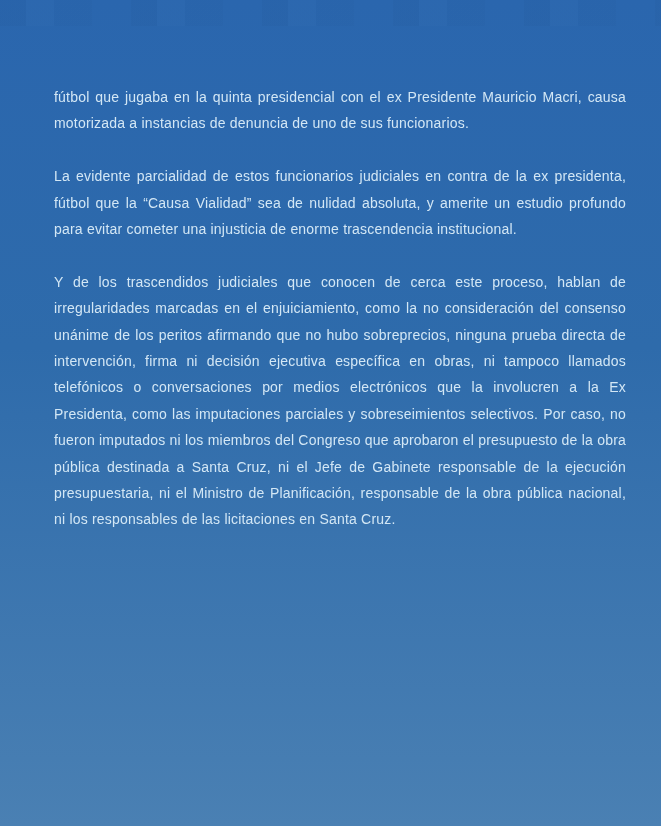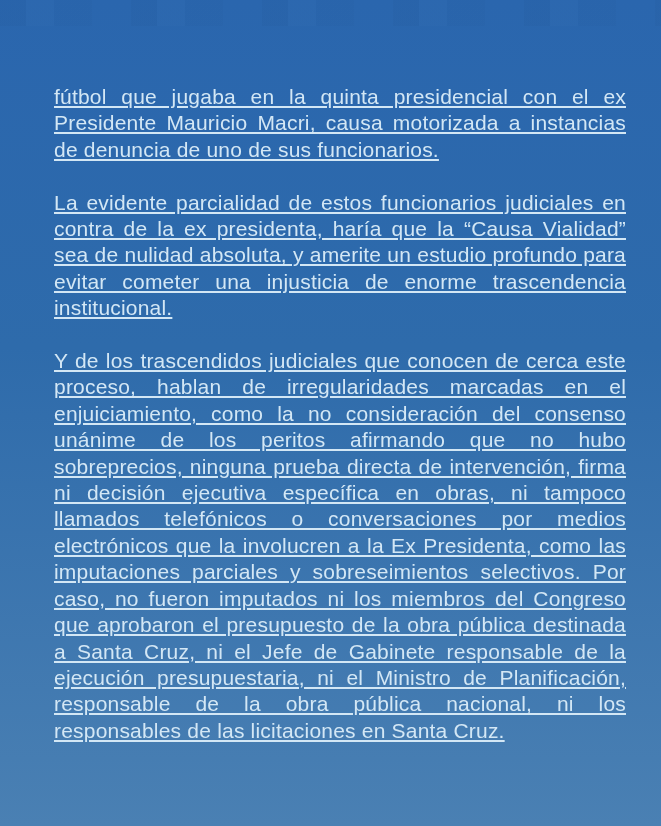--- a/index.html
+++ b/index.html
@@ -34,31 +34,30 @@
         rgba(20, 60, 110, 0.10) 0px, rgba(20, 60, 110, 0.10) 26px,
         rgba(255, 255, 255, 0.02) 26px, rgba(255, 255, 255, 0.02) 54px,
         rgba(20, 60, 110, 0.07) 54px, rgba(20, 60, 110, 0.07) 92px,
         rgba(255, 255, 255, 0.00) 92px, rgba(255, 255, 255, 0.00) 131px);
     opacity: 0.55;
     pointer-events: none;
   }
   .para {
     width: 572px;
     color: var(--text-color);
-    font-size: 21px;
+    font-size: 14px;
     line-height: 26.4px;
     letter-spacing: 0.2px;
     text-align: justify;
     text-justify: inter-word;
     margin-bottom: 26.4px;
-    text-decoration: underline;
   }
   .para:last-child { margin-bottom: 15px; }
 </style>
 </head>
 <body>
 
 <div class="card">
   <div class="ghost-top"></div>
   <p class="para">fútbol que jugaba en la quinta presidencial con el ex Presidente Mauricio Macri, causa motorizada a instancias de denuncia de uno de sus funcionarios.</p>
-  <p class="para">La evidente parcialidad de estos funcionarios judiciales en contra de la ex presidenta, haría que la “Causa Vialidad” sea de nulidad absoluta, y amerite un estudio profundo para evitar cometer una injusticia de enorme trascendencia institucional.</p>
+  <p class="para">La evidente parcialidad de estos funcionarios judiciales en contra de la ex presidenta, fútbol que la “Causa Vialidad” sea de nulidad absoluta, y amerite un estudio profundo para evitar cometer una injusticia de enorme trascendencia institucional.</p>
   <p class="para">Y de los trascendidos judiciales que conocen de cerca este proceso, hablan de irregularidades marcadas en el enjuiciamiento, como la no consideración del consenso unánime de los peritos  afirmando que no hubo sobreprecios, ninguna prueba directa de intervención, firma ni decisión ejecutiva específica en obras, ni tampoco llamados telefónicos o conversaciones por medios electrónicos que la involucren a la Ex Presidenta, como las imputaciones parciales y sobreseimientos selectivos. Por caso,  no fueron imputados ni los miembros del Congreso que aprobaron el presupuesto de la obra pública destinada a Santa Cruz, ni el Jefe de Gabinete responsable de la ejecución presupuestaria, ni el Ministro de Planificación, responsable de la obra pública nacional, ni los responsables de las licitaciones en Santa Cruz.</p>
 </div>
 
 </body></html>

